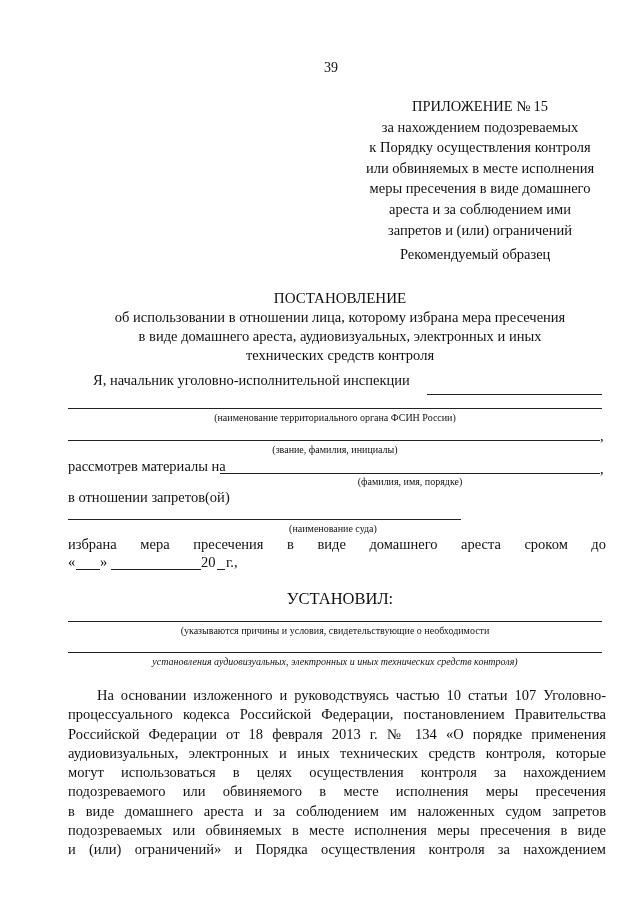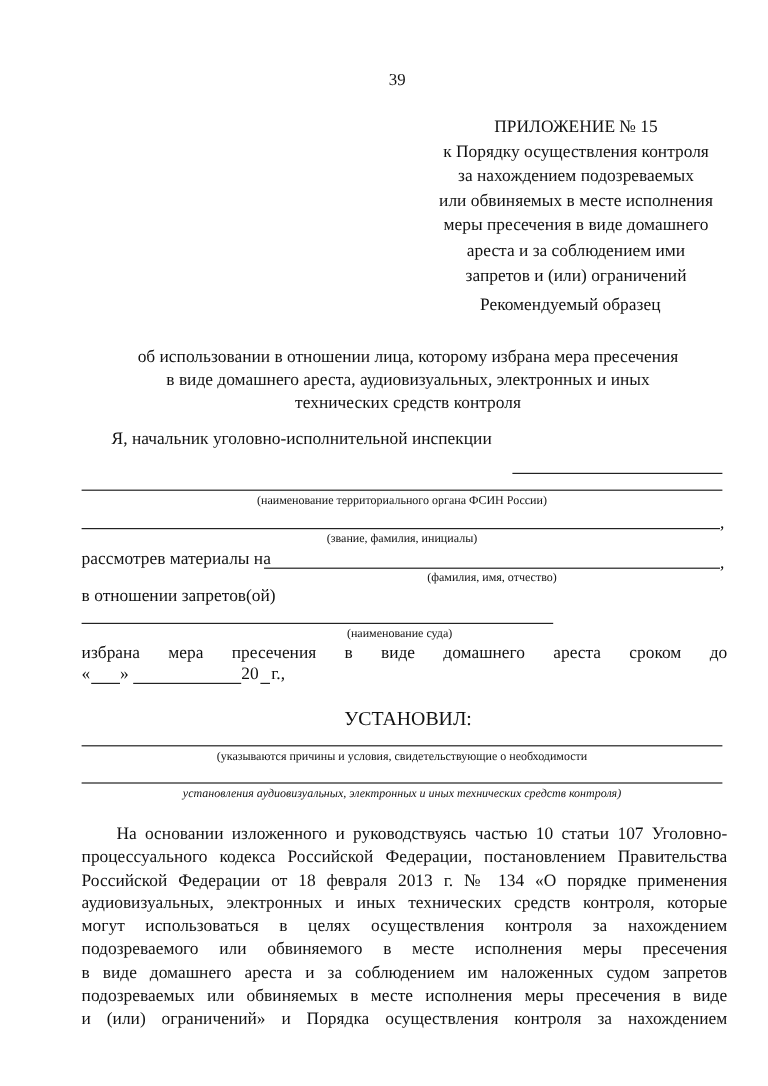--- a/index.html
+++ b/index.html
@@ -21,50 +21,51 @@
   .para div.first { text-indent: 29px; }
   .ustanovil { left: 60px; top: 589px; width: 560px; text-align: center; font-size: 16.5px; }
 </style>
 </head>
 <body>
 
 <div class="abs page-num">39</div>
 
 <div class="abs appendix">
   <div>ПРИЛОЖЕНИЕ № 15</div>
+  <div>за нахождением подозреваемых</div>
   <div>к Порядку осуществления контроля</div>
-  <div>за нахождением подозреваемых</div>
   <div>или обвиняемых в месте исполнения</div>
   <div>меры пресечения в виде домашнего</div>
   <div>ареста и за соблюдением ими</div>
   <div>запретов и (или) ограничений</div>
 </div>
 
 <div class="abs sample">Рекомендуемый образец</div>
 
 <div class="abs title-block">
+  <div class="main">ПОСТАНОВЛЕНИЕ</div>
   <div>об использовании в отношении лица, которому избрана мера пресечения</div>
   <div>в виде домашнего ареста, аудиовизуальных, электронных и иных</div>
   <div>технических средств контроля</div>
 </div>
 
-<div class="abs txt" style="left:93px; top:358px;">Я, начальник уголовно-исполнительной инспекции</div>
+<div class="abs txt" style="left:93px; top:372px;">Я, начальник уголовно-исполнительной инспекции</div>
 <div class="line" style="left:427px; top:394px; width:175px;"></div>
 
 <div class="line" style="left:68px; top:408px; width:534px;"></div>
 <div class="abs small" style="left:68px; top:412px; width:534px;">(наименование территориального органа ФСИН России)</div>
 
 <div class="line" style="left:68px; top:440px; width:532px;"></div>
 <div class="abs txt" style="left:600px; top:428px;">,</div>
 <div class="abs small" style="left:68px; top:444px; width:534px;">(звание, фамилия, инициалы)</div>
 
 <div class="abs txt" style="left:68px; top:458px;">рассмотрев материалы на</div>
 <div class="line" style="left:220px; top:473px; width:380px;"></div>
 <div class="abs txt" style="left:600px; top:461px;">,</div>
-<div class="abs small" style="left:220px; top:476px; width:380px;">(фамилия, имя, отчество)</div>
+<div class="abs small" style="left:220px; top:476px; width:380px;">(фамилия, имя, порядке)</div>
 
 <div class="abs txt" style="left:68px; top:489px;">в отношении запретов(ой)</div>
 <div class="line" style="left:68px; top:519px; width:393px;"></div>
 <div class="abs small" style="left:68px; top:523px; width:530px;">(наименование суда)</div>
 
 <div class="abs justify-row" style="left:68px; top:536px; width:538px;">
   <span>избрана</span>
   <span>мера</span>
   <span>пресечения</span>
   <span>в</span>

